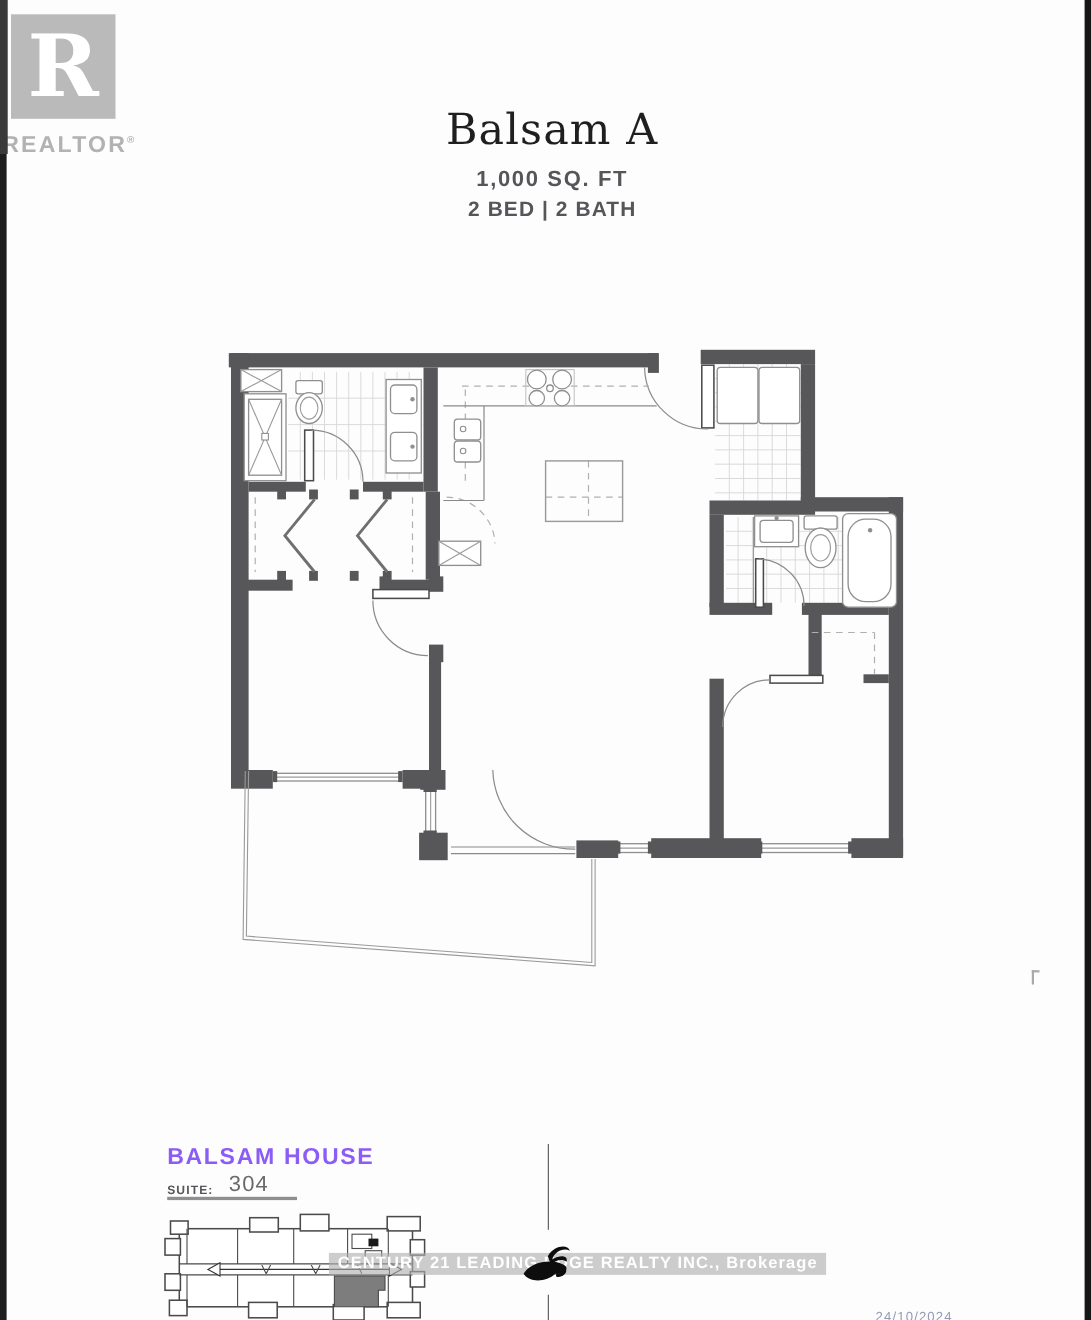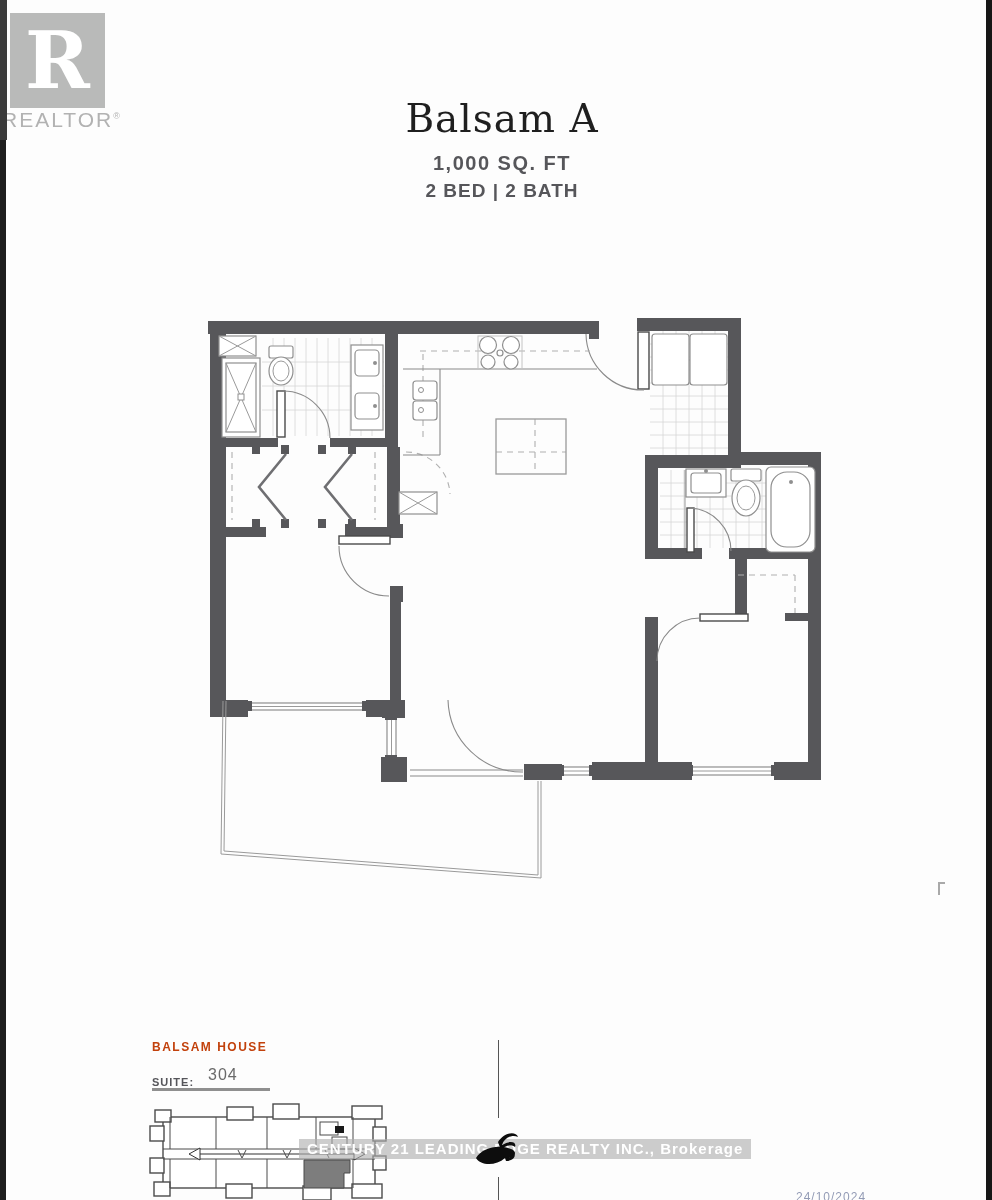--- a/index.html
+++ b/index.html
@@ -6,31 +6,31 @@
   body{width:992px;height:1200px;position:relative;overflow:hidden;background:#fdfdfd;
        font-family:"Liberation Sans",sans-serif;}
   .edge-strip{position:absolute;top:0;bottom:0;z-index:5;}
   .edge-left{left:0;width:6px;background:#1e1e1e;}
   .edge-left-top{position:absolute;left:0;top:0;width:7px;height:140px;background:#3a3a3a;z-index:6;}
   .edge-right{right:0;width:6px;background:#161616;}
   
   .realtor{position:absolute;left:10px;top:13px;z-index:4;}
   .realtor-box{width:95px;height:95px;background:#b9bab9;display:flex;align-items:center;justify-content:center;}
   .realtor-r{font-family:"DejaVu Serif",serif;font-weight:bold;font-size:78px;color:#ffffff;line-height:95px;}
-  .realtor-word{margin-top:0;margin-left:-8px;color:#b2b2b2;font-size:21px;letter-spacing:2px;font-weight:400;}
+  .realtor-word{margin-top:12px;margin-left:-8px;color:#b2b2b2;font-size:21px;letter-spacing:2px;font-weight:700;}
   .realtor-word sup{font-size:9px;}
   .h-title{position:absolute;left:6px;top:96px;width:992px;text-align:center;font-family:"DejaVu Serif",serif;font-size:39px;color:#1f1f1f;letter-spacing:1px;z-index:2;}
   .h-area{position:absolute;left:6px;top:152px;width:992px;text-align:center;font-size:20px;font-weight:bold;color:#56565a;letter-spacing:1.5px;z-index:2;}
   .h-config{position:absolute;left:6px;top:180px;width:992px;text-align:center;font-size:19px;font-weight:bold;color:#56565a;letter-spacing:1px;z-index:2;}
   .plan-svg{position:absolute;left:0;top:0;z-index:1;}
   
-  .building-name{position:absolute;left:152px;top:1040px;font-size:12px;font-weight:bold;color:#c2410c;letter-spacing:1.5px;z-index:2;}
+  .building-name{position:absolute;left:152px;top:1040px;font-size:21px;font-weight:bold;color:#8b5cf6;letter-spacing:1.5px;z-index:2;}
   .suite-row{position:absolute;left:152px;top:1072px;z-index:2;}
   .suite-label{font-size:11px;font-weight:bold;color:#55555a;letter-spacing:1px;}
-  .suite-number{position:absolute;left:56px;top:-6px;font-size:16px;color:#6a6a6a;letter-spacing:1px;}
+  .suite-number{position:absolute;left:56px;top:-6px;font-size:20px;color:#6a6a6a;letter-spacing:1px;}
   .suite-underline{position:absolute;left:152px;top:1088px;width:118px;height:3px;background:#8f8f8f;z-index:2;}
   .divider-v{position:absolute;left:498px;top:1040px;width:1px;height:78px;background:#555;z-index:2;}
   .divider-v2{position:absolute;left:498px;top:1177px;width:1px;height:23px;background:#555;z-index:2;}
   .watermark{position:absolute;left:299px;top:1139px;height:20px;line-height:20px;background:rgba(175,175,175,0.62);
              color:#ffffff;font-size:15px;font-weight:bold;letter-spacing:1px;padding:0 8px;white-space:nowrap;z-index:3;}
   .swirl{position:absolute;left:468px;top:1128px;z-index:4;}
   .date-stamp{position:absolute;left:796px;top:1190px;font-size:12px;color:#3b4a7a;opacity:.55;z-index:2;letter-spacing:1px;}
   .artifact{position:absolute;left:938px;top:882px;width:5px;height:11px;border-left:2px solid #a9a9a9;border-top:2px solid #a9a9a9;z-index:2;}
   
   .wall{fill:#57575a;stroke:none;}

